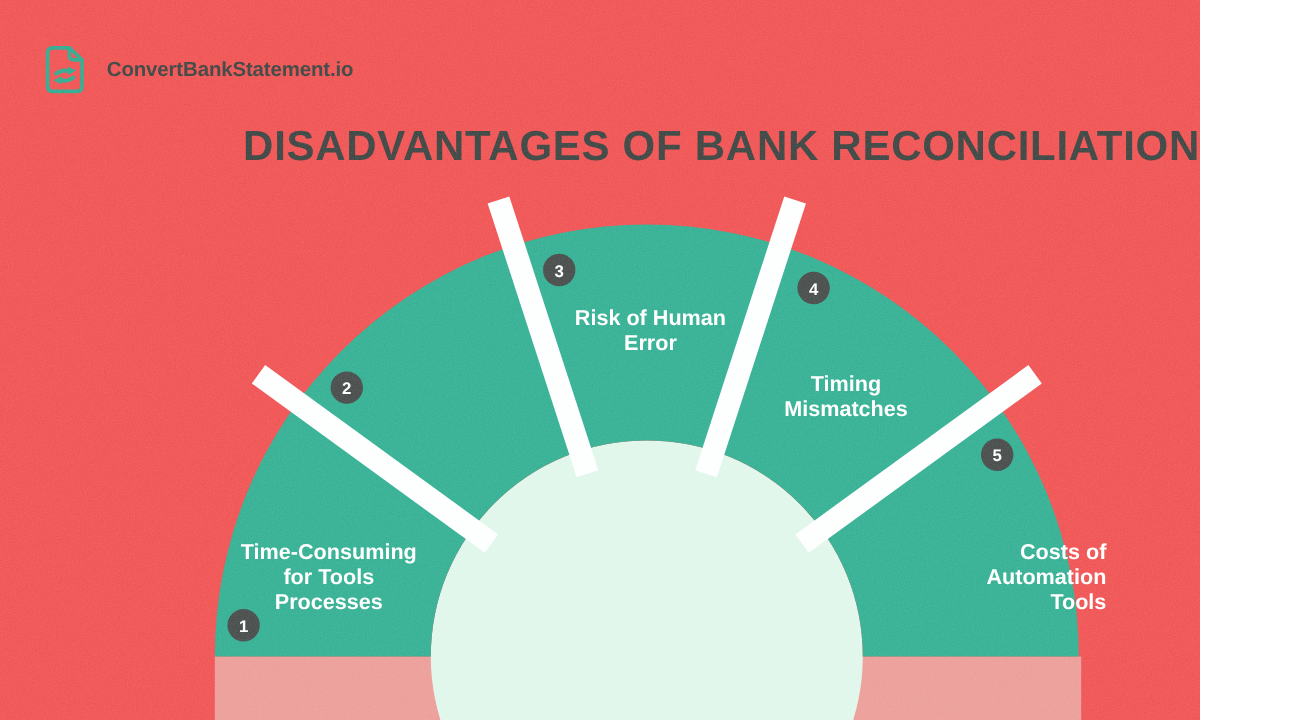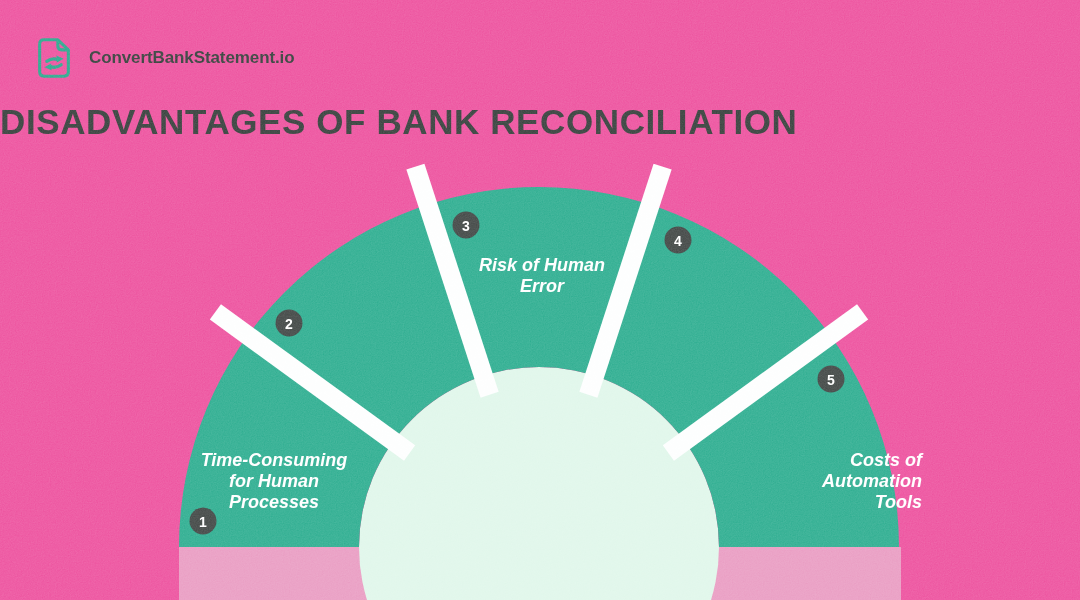--- a/index.html
+++ b/index.html
@@ -1,23 +1,23 @@
 <!DOCTYPE html>
 <html><head>
 <meta charset="utf-8">
 <style>
   * { margin: 0; padding: 0; box-sizing: border-box; }
   html, body { width: 1080px; height: 600px; }
   body { font-family: "Liberation Sans", sans-serif; }
 
   .stage {
     position: relative;
-    width: 1080px;
+    width: 1000px;
     height: 600px;
-    background: #ec4899;
+    background: #ef4444;
     overflow: hidden;
   }
 
   
   .brand {
     position: absolute;
     left: 32px;
     top: 36px;
     display: flex;
     align-items: center;
@@ -29,41 +29,40 @@
     color: #2b3531;
     letter-spacing: -0.1px;
   }
 
   
   .page-title {
     position: absolute;
     left: 0;
     right: 0;
     top: 102px;
-    text-align: left;
+    text-align: right;
     font-size: 35px;
     font-weight: bold;
     letter-spacing: 0.6px;
     color: #2b3531;
   }
 
   
   .diagram-svg { position: absolute; left: 0; top: 0; }
 
   .seg-label {
     position: absolute;
     transform: translate(-50%, -50%);
     color: #ffffff;
     font-size: 18px;
     font-weight: bold;
     line-height: 21px;
     text-align: center;
     white-space: pre-line;
     width: 220px;
-    font-style: italic;
   }
 
   .badge {
     position: absolute;
     width: 27px;
     height: 27px;
     border-radius: 50%;
     background: #373d3b;
     color: #ffffff;
     font-size: 14px;
@@ -111,24 +110,26 @@
 
     <path d="M 179 547 A 360 360 0 0 1 899 547 L 719 547 A 180 180 0 0 0 359 547 Z" fill="#22a98a"></path>
 
     <line x1="409.6" y1="453.0" x2="215.4" y2="311.9" stroke="#fdfefe" stroke-width="19"></line>
     <line x1="489.6" y1="394.8" x2="415.4" y2="166.6" stroke="#fdfefe" stroke-width="19"></line>
     <line x1="588.4" y1="394.8" x2="662.6" y2="166.6" stroke="#fdfefe" stroke-width="19"></line>
     <line x1="668.4" y1="453.0" x2="862.6" y2="311.9" stroke="#fdfefe" stroke-width="19"></line>
   </svg>
 
   <div class="seg-label" style="left:274px; top:481px;">Time-Consuming
-for Human
+for Tools
 Processes</div>
   <div class="seg-label" style="left:542px; top:276px;">Risk of Human
 Error</div>
+  <div class="seg-label" style="left:705px; top:331px;">Timing
+Mismatches</div>
   <div class="seg-label" style="left:812px; top:481px;text-align:right;">Costs of
 Automation
 Tools</div>
 
   <div class="badge" style="left:203px; top:521px;">1</div>
   <div class="badge" style="left:289px; top:323px;">2</div>
   <div class="badge" style="left:466px; top:225px;">3</div>
   <div class="badge" style="left:678px; top:240px;">4</div>
   <div class="badge" style="left:831px; top:379px;">5</div>
 

